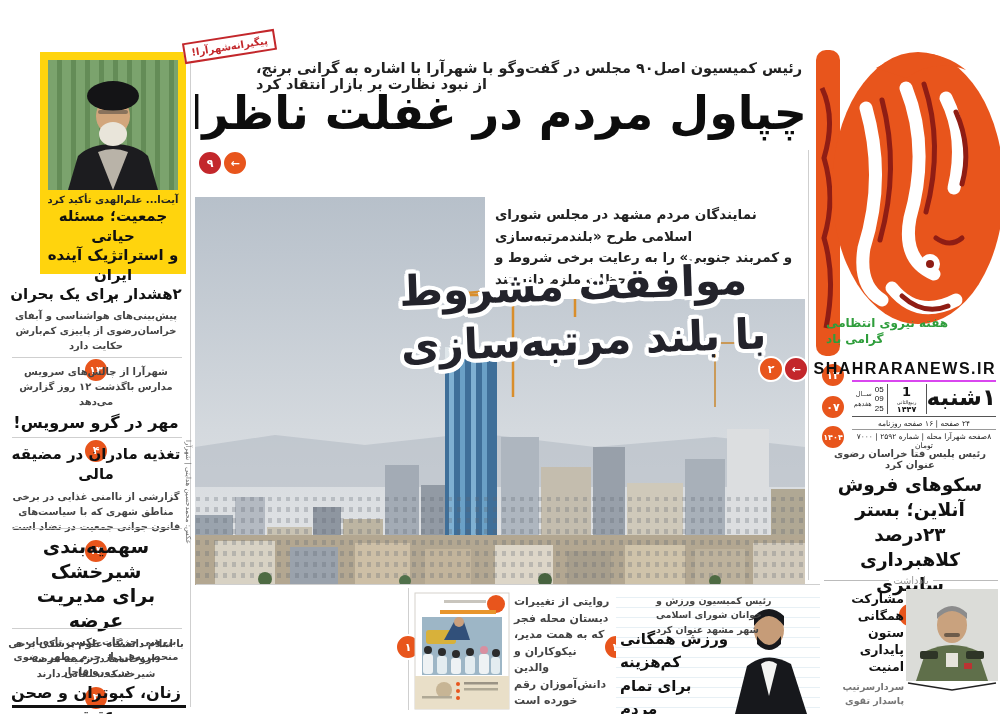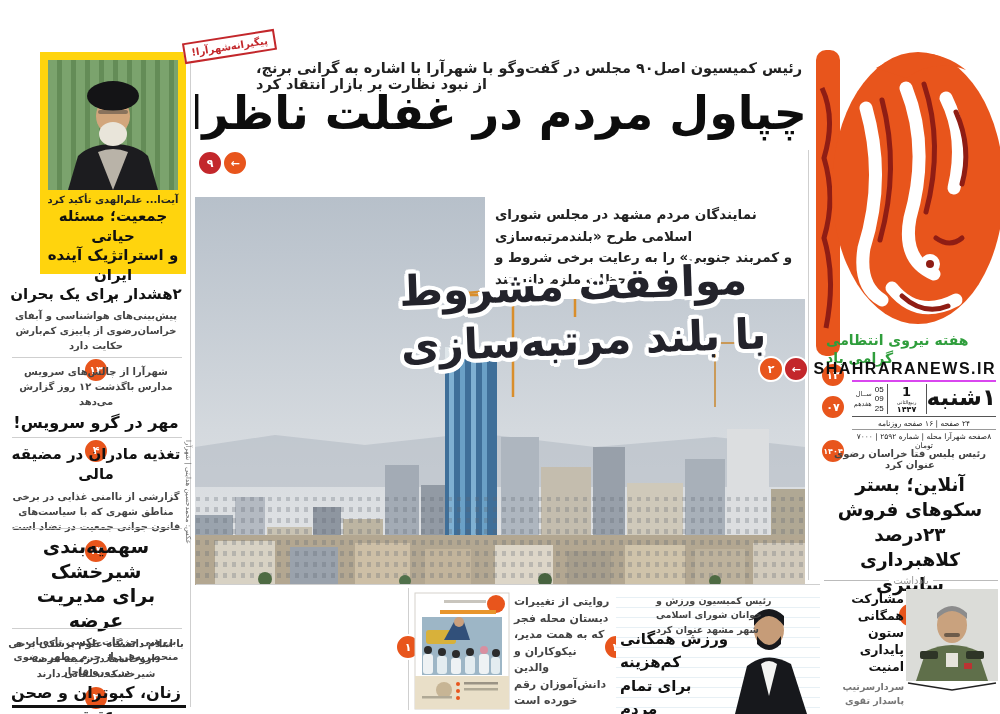--- a/index.html
+++ b/index.html
@@ -209,28 +209,28 @@
       <path d="M76 72 Q94 140 74 212"></path>
       <path d="M118 56 Q138 116 120 184"></path>
       <path d="M150 84 Q166 120 156 156"></path>
       <path d="M96 268 Q118 288 142 278"></path>
       <path d="M130 210 q14 10 26 0"></path>
     </g>
     <circle cx="124" cy="236" r="10" fill="#fff"></circle>
     <circle cx="124" cy="236" r="4" fill="#8f1d14"></circle>
   </svg>
 
-  <div class="abs" style="left:826px;top:331px;width:168px;text-align:left;color:#2f9e3c;font-weight:bold;font-size:14px;line-height:1.3;">
+  <div class="abs" style="left:826px;top:316px;width:168px;text-align:left;color:#2f9e3c;font-weight:bold;font-size:12px;line-height:1.3;">
     <div>هفته نیروی انتظامی</div>
     <div>گرامی باد</div>
   </div>
 
   <div class="abs" style="left:820px;top:362px;width:26px;">
     <div class="pnum" style="margin-bottom:6px;">۱۳</div>
-    <div class="pnum" style="margin-bottom:18px;">۰۷</div>
+    <div class="pnum" style="margin-bottom:4px;">۰۷</div>
     <div class="pnum" style="font-size:8px;">۱۴۰۴</div>
   </div>
 
   <div class="abs" style="left:852px;top:360px;width:144px;">
     <div class="latin" style="font-weight:bold;font-size:16px;letter-spacing:1.5px;color:#0f0f0f;border-bottom:2px solid #d946ef;padding-bottom:2px;text-align:center;">SHAHRARANEWS.IR</div>
     <div style="display:flex;align-items:stretch;border-bottom:1px solid #555;padding:2px 0;">
       <div style="font-weight:900;font-size:23px;flex:1;text-align:right;">۱شنبه</div>
       <div style="border-right:1px solid #555;border-left:1px solid #555;padding:0 4px;text-align:center;min-width:30px;">
         <div style="font-weight:900;font-size:13px;">1</div>
         <div style="font-size:5px;color:#333;">ربیع‌الثانی</div>
@@ -248,22 +248,22 @@
         </div>
       </div>
     </div>
     <div style="font-size:7.5px;color:#222;text-align:center;padding-top:2px;border-bottom:1px solid #999;padding-bottom:1px;">۲۴ صفحه | ۱۶ صفحه روزنامه</div>
     <div style="font-size:7.5px;color:#222;text-align:center;padding-top:2px;">۸صفحه شهرآرا محله | شماره ۲۵۹۲ | ۷۰۰۰ تومان</div>
   </div>
 
   <div class="abs" style="left:824px;top:448px;width:172px;text-align:center;">
     <div class="kicker" style="font-size:10px;color:#444;">رئیس پلیس فتا خراسان رضوی عنوان کرد</div>
     <div class="hl" style="font-size:18.5px;line-height:1.35;margin-top:3px;">
+      <div>سکوهای فروش</div>
       <div>آنلاین؛ بستر</div>
-      <div>سکوهای فروش</div>
       <div>۲۳درصد</div>
       <div>کلاهبرداری سایبری</div>
     </div>
     <div class="pnum cc">۸</div>
   </div>
 
   <div class="abs" style="left:824px;top:575px;width:174px;">
     <div style="display:flex;align-items:center;color:#999;font-size:10px;gap:4px;">
       <span style="flex:1;border-top:1px solid #bbb;"></span>
       <span>یادداشت</span>

